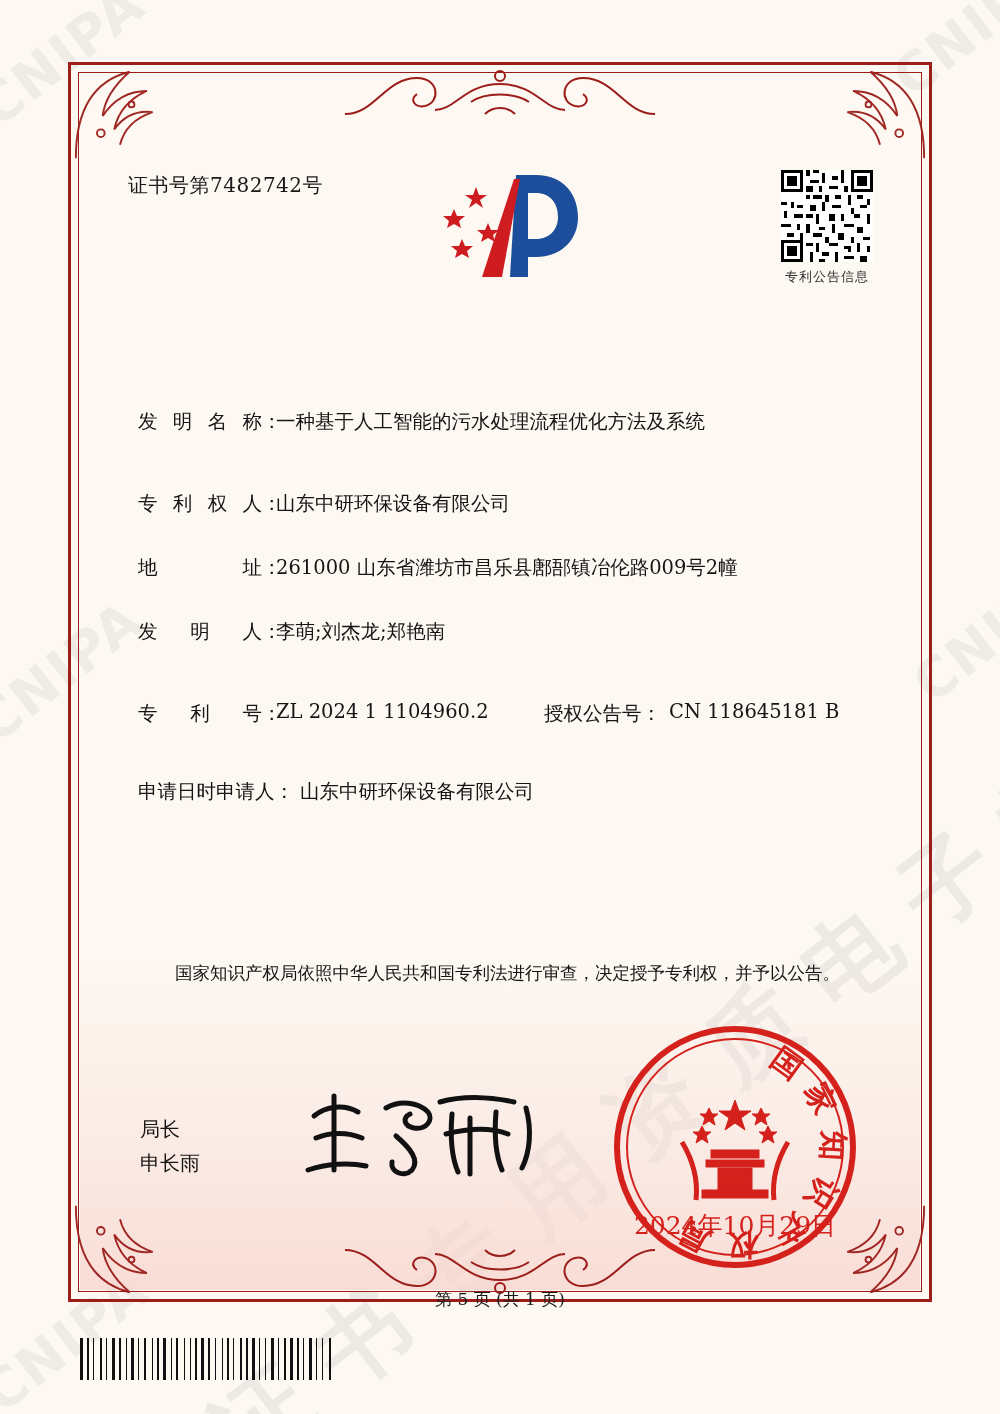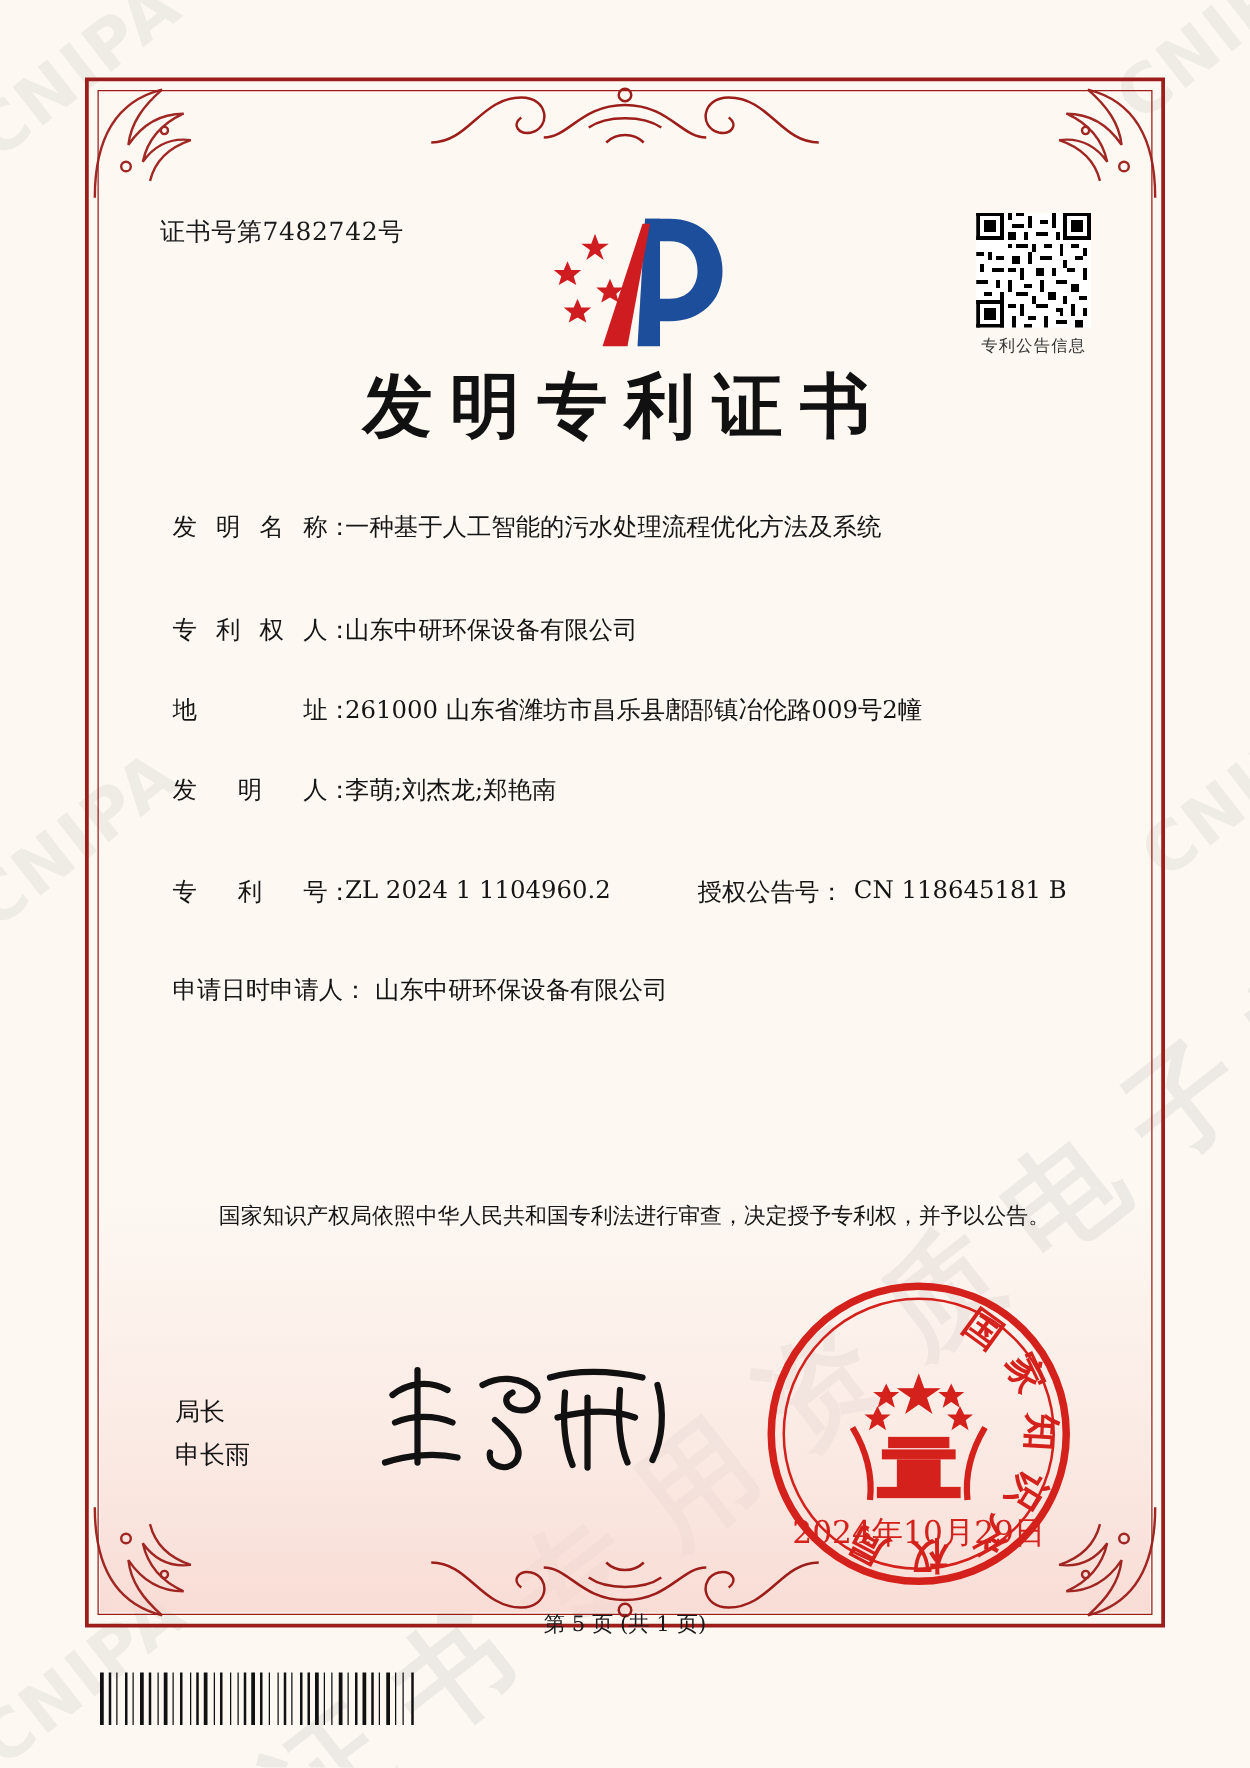--- a/index.html
+++ b/index.html
@@ -91,21 +91,21 @@
   .fields{position:absolute;left:138px;top:408px;width:740px;}
   .row{position:relative;height:64px;font-size:19.5px;color:#151515;}
   .lbl{
     display:inline-block;width:124px;
     text-align:justify;text-align-last:justify;
     vertical-align:top;
   }
   .colon{display:inline-block;width:14px;}
   .val{display:inline-block;vertical-align:top;}
   .row .right{
-    position:absolute;left:420px;top:0;
+    position:absolute;left:406px;top:0;
   }
   .lbl2{display:inline-block;}
 
   .statement{
     position:absolute;left:138px;right:120px;top:950px;
     font-size:17.5px;line-height:40px;color:#151515;text-align:justify;
   }
   .statement p{margin:3px;}
   .statement .ind{text-indent:34px;}
 
@@ -292,21 +292,20 @@
         <rect x="17" y="26" width="1" height="3"></rect>
           <rect x="20" y="27" width="3" height="1"></rect>
         <rect x="25" y="27" width="2" height="2"></rect>
         <rect x="12" y="28" width="2" height="1"></rect>
           <rect x="21" y="25" width="1" height="1"></rect>
       </g>
     </svg>
     <div class="qr-cap">专利公告信息</div>
   </div>
 
-  <div class="title">发明专利证书</div>
 
   <div class="fields">
 
     <div class="row">
       <span class="lbl">发明名称</span><span class="colon">：</span><span class="val">一种基于人工智能的污水处理流程优化方法及系统</span>
     </div>
 
     <div class="row" style="margin-top:18px;">
       <span class="lbl">专利权人</span><span class="colon">：</span><span class="val">山东中研环保设备有限公司</span>
     </div>

